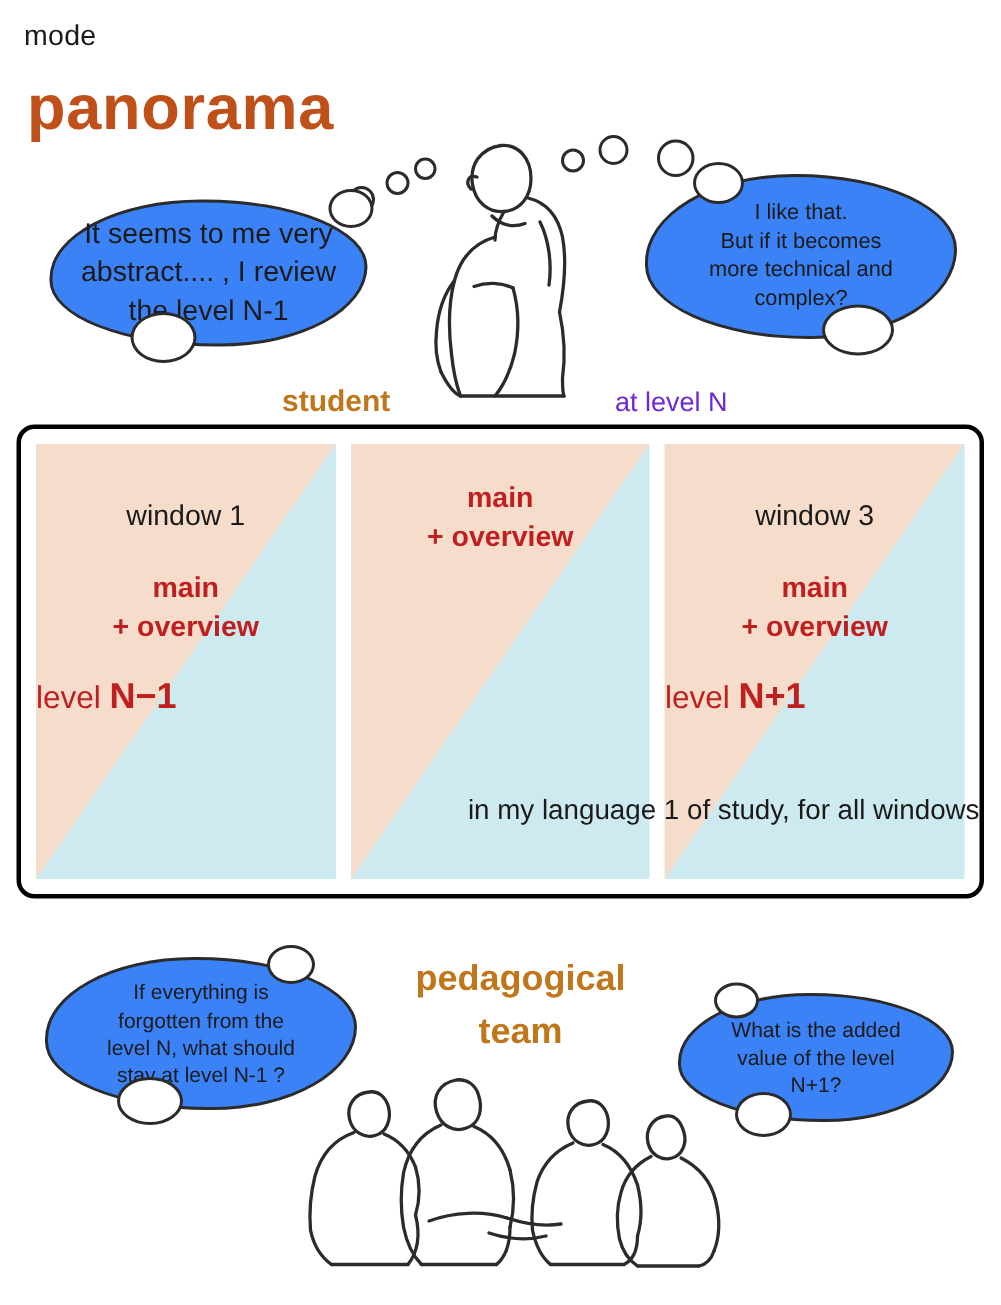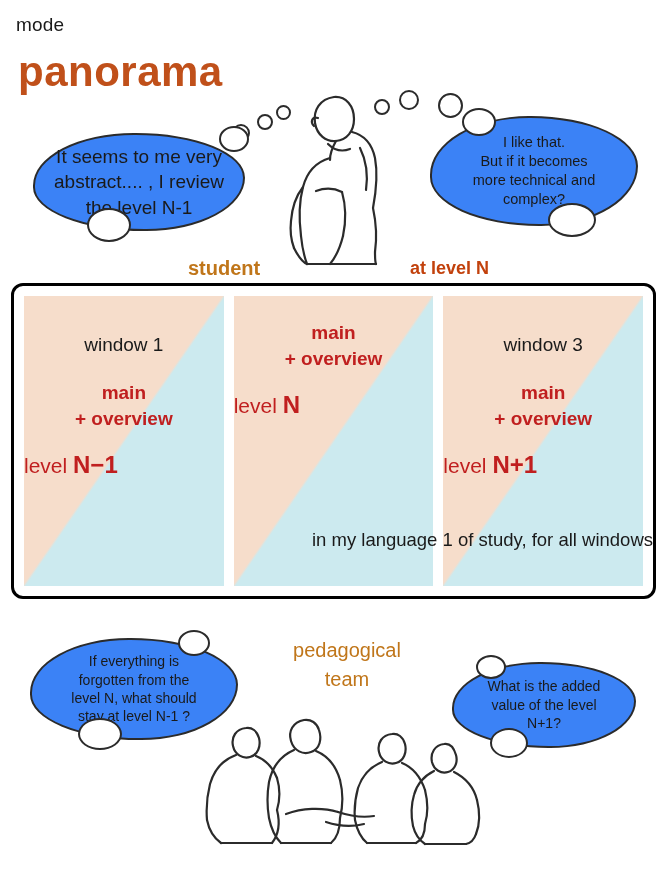--- a/index.html
+++ b/index.html
@@ -163,31 +163,30 @@
     top: 257px;
     font-size: 20px;
     font-weight: bold;
     color: #c0761a;
   }
   .role-student-level {
     position: absolute;
     left: 410px;
     top: 258px;
     font-size: 18px;
-    color: #c2410c;
-    font-weight: bold;
+    color: #6d28d9;
   }
   .role-team {
     position: absolute;
     left: 272px;
     top: 636px;
     width: 150px;
     text-align: center;
-    font-size: 20px;
-    font-weight: normal;
+    font-size: 24px;
+    font-weight: bold;
     color: #c0761a;
     line-height: 1.45;
   }
 
   
   .panel {
     position: absolute;
     left: 11px;
     top: 283px;
     width: 645px;
@@ -313,23 +312,20 @@
         <div class="window-main">main
 + overview</div>
         <div class="window-level">
           <span>level </span><b>N−1</b>
         </div>
       </div>
 
       <div class="window">
         <div class="window-main">main
 + overview</div>
-        <div class="window-level">
-          <span>level </span><b>N</b>
-        </div>
       </div>
 
       <div class="window">
         <div class="window-title">window 3</div>
         <div class="window-main">main
 + overview</div>
         <div class="window-level">
           <span>level </span><b>N+1</b>
         </div>
       </div>

